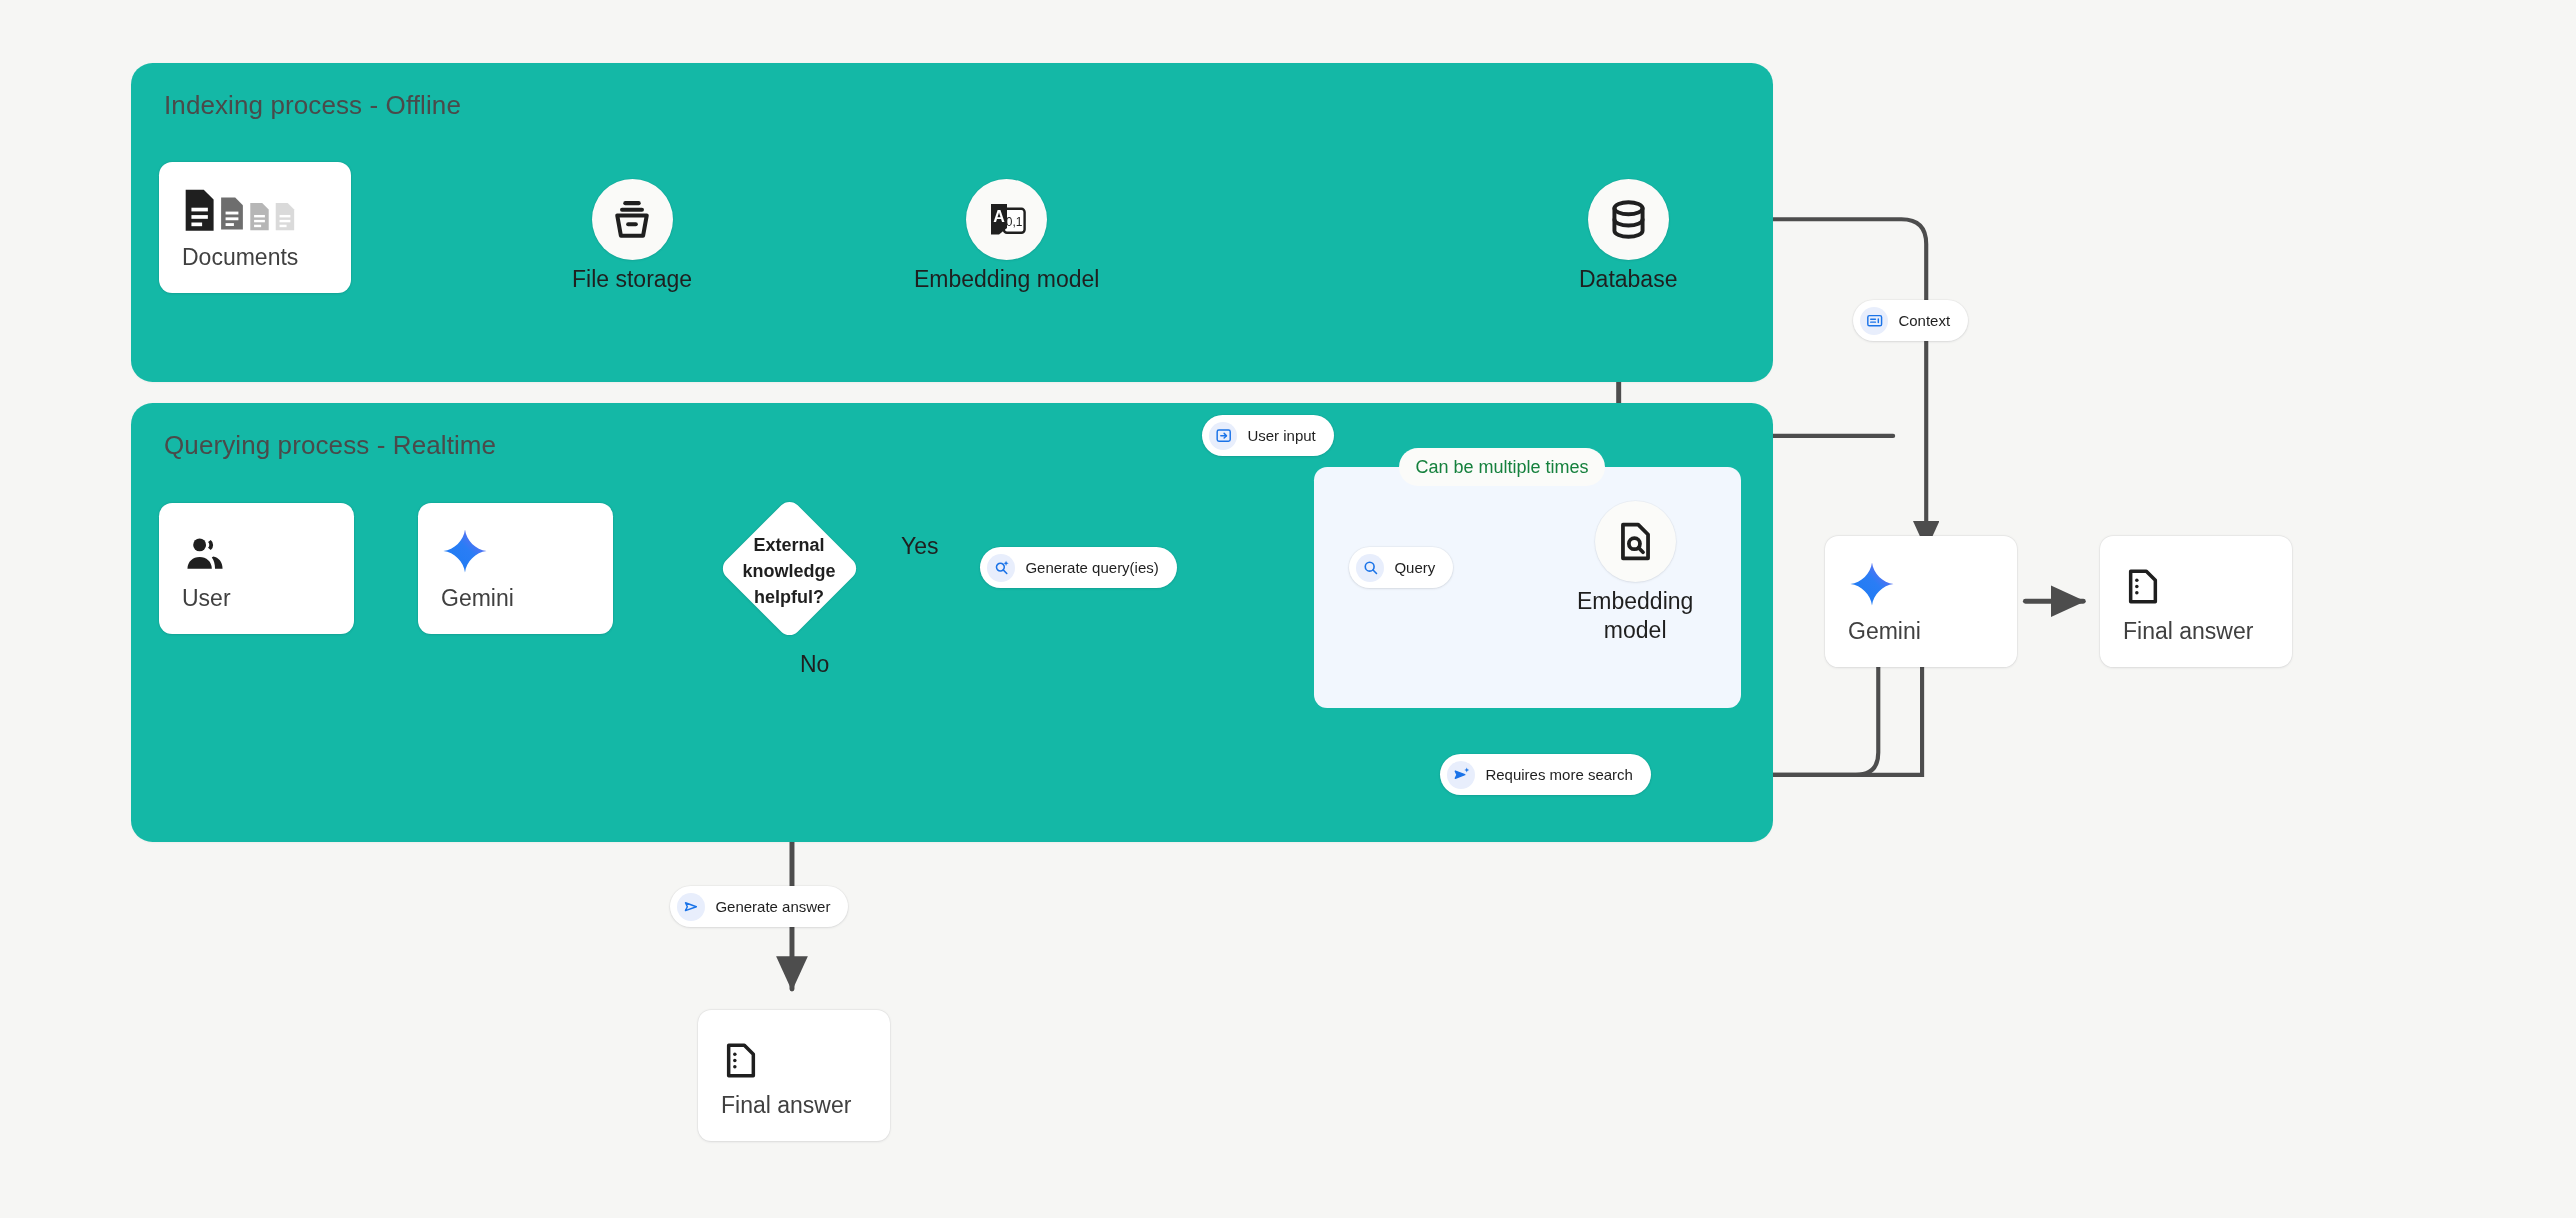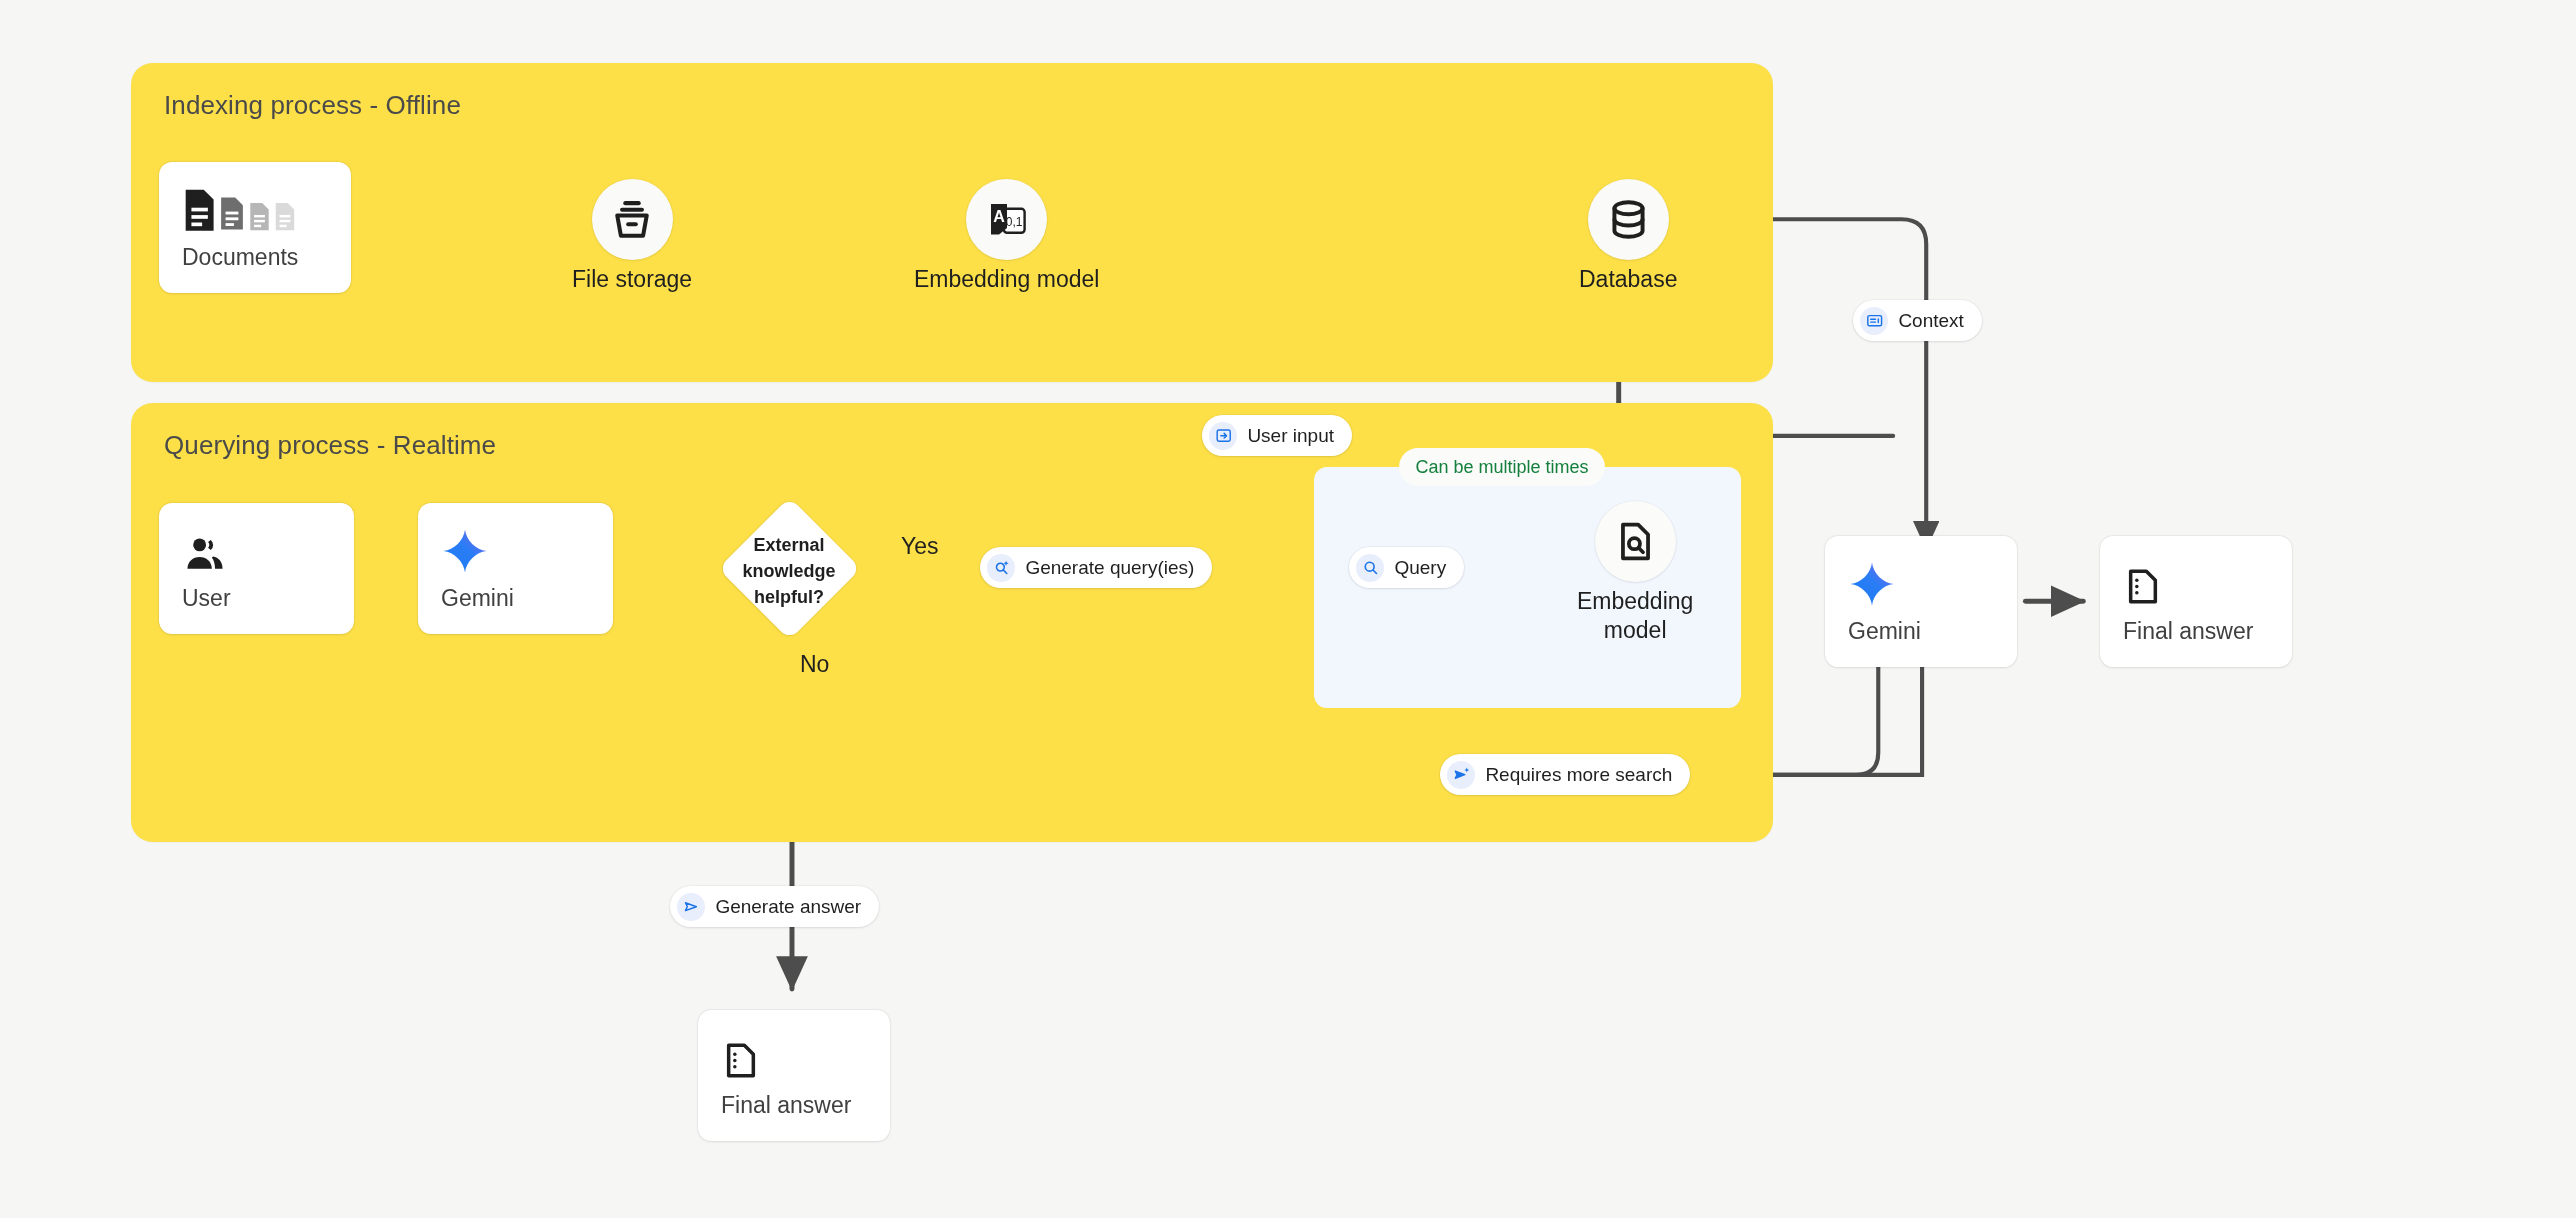--- a/index.html
+++ b/index.html
@@ -7,21 +7,21 @@
     width:2576px;height:1219px;
     background:#f6f6f4;
     font-family:"Liberation Sans","DejaVu Sans",sans-serif;
     position:relative;overflow:hidden;
   }
   .stage{position:absolute;inset:0;}
   svg.wires{position:absolute;left:0;top:0;width:2576px;height:1219px;pointer-events:none;}
 
   
   .panel{
-    position:absolute;background:#fde047;border-radius:21.5px;
+    position:absolute;background:#14b8a6;border-radius:21.5px;
     box-shadow:0 0.8px 1.7px rgba(0,0,0,.035);
   }
   #panel-indexing{left:131px;top:63px;width:1642px;height:319px;}
   #panel-querying{left:131px;top:403px;width:1642px;height:439px;}
   .panel-title{
     position:absolute;left:33px;top:26.5px;
     font-size:26px;color:#4a4a4a;letter-spacing:0.1px;white-space:nowrap;
   }
 
   
@@ -61,21 +61,21 @@
   .pill{
     position:absolute;height:41px;background:#fff;border-radius:20.7px;
     display:flex;align-items:center;gap:10px;padding:0 18px 0 7.4px;
     box-shadow:0 0.8px 2.5px rgba(16,24,40,.12),0 0 0 0.8px rgba(16,24,40,.03);
     white-space:nowrap;box-sizing:border-box;
   }
   .pill .pico{
     width:28px;height:28px;border-radius:50%;background:#e8eefc;
     display:flex;align-items:center;justify-content:center;flex:0 0 auto;
   }
-  .pill .ptxt{font-size:19px;color:#1f1f1f;}
+  .pill .ptxt{font-size:15px;color:#1f1f1f;}
   .pill.plain{padding:0 16.5px;}
   .pill.plain .ptxt{font-size:18px;color:#15803d;}
   .pill.soft{background:#fbfbf9;box-shadow:none;}
 
   
   #loop-box{
     position:absolute;left:1314px;top:467px;width:427px;height:241px;
     background:#f2f7fe;border-radius:13.2px;
   }
   

